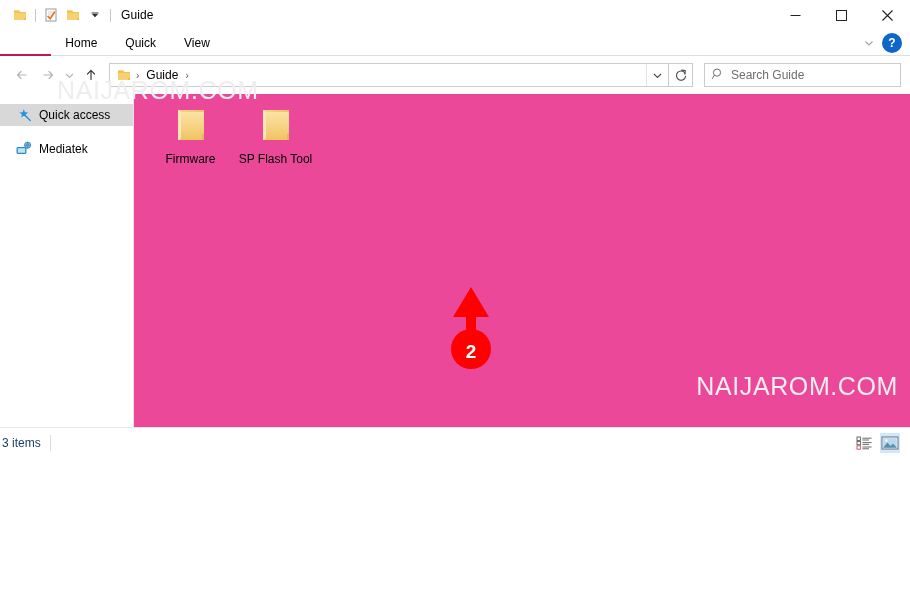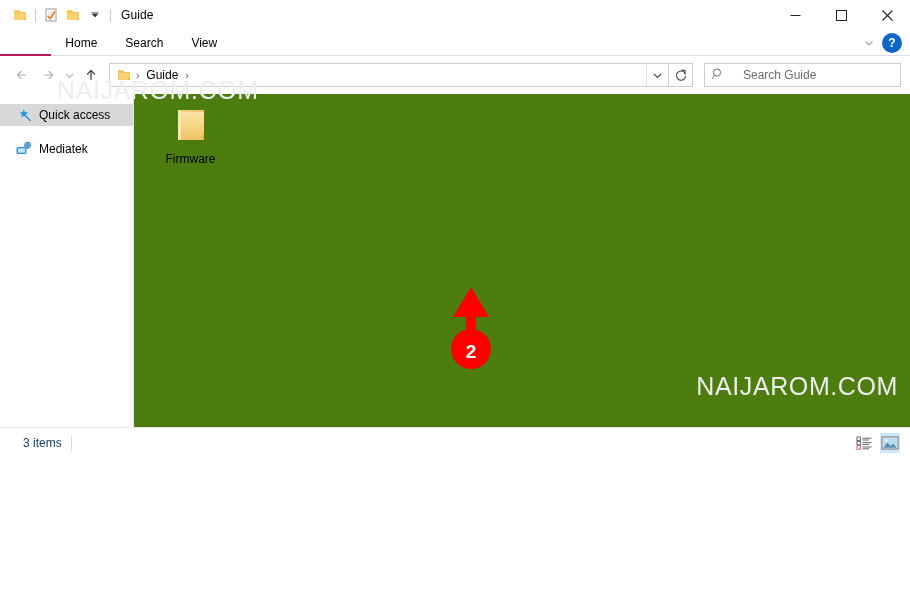--- a/index.html
+++ b/index.html
@@ -231,21 +231,21 @@
 
   .search-box {
     width: 197px;
     height: 24px;
     border: 1px solid #cccccc;
     background: #ffffff;
     display: flex;
     align-items: center;
     margin-left: 11px;
     padding-left: 6px;
-    gap: 18px;
+    gap: 6px;
   }
 
   .search-ph {
     font-size: 12px;
     color: #6d6d6d;
   }
 
   
   .body-area {
     flex: 1;
@@ -274,21 +274,21 @@
     margin-bottom: 12px;
   }
 
   .nav-item.selected { background: #cce8ff00; }
   .nav-item.selected { background: #d8d8d8; }
 
   .nav-icon { width: 16px; height: 16px; display: flex; align-items: center; justify-content: center; flex: 0 0 16px;}
 
   .content {
     flex: 1;
-    background: #4d7c0f;
+    background: #ec4899;
     position: relative;
     overflow: hidden;
   }
 
   .items-grid {
     display: flex;
     flex-wrap: wrap;
     align-content: flex-start;
     padding: 8px 0 0 14px;
   }
@@ -361,21 +361,21 @@
   .watermark.br { right: 12px; bottom: 26px; }
 
   
   .status-bar {
     height: 30px;
     flex: 0 0 30px;
     border-top: 1px solid #e6e6e6;
     background: #ffffff;
     display: flex;
     align-items: center;
-    padding: 0 23px;
+    padding: 0 2px;
     position: relative;
   }
 
   .status-text {
     font-size: 12px;
     color: #1b3c6b;
   }
 
   .status-sep {
     width: 1px;
@@ -463,21 +463,21 @@
         <svg width="11" height="11" viewBox="0 0 11 11">
             <path d="M0.5 0.5 L10.5 10.5 M10.5 0.5 L0.5 10.5" stroke="currentColor" stroke-width="1.1"></path>
           </svg>
       </div>
     </div>
   </div>
 
   <div class="ribbon-bar">
     <div class="tab file">File</div>
     <div class="tab">Home</div>
-    <div class="tab">Search</div>
+    <div class="tab">Quick</div>
     <div class="tab">View</div>
 
     <div class="ribbon-right">
       <div class="ribbon-collapse">
         <svg width="12" height="12" viewBox="0 0 12 12">
             <path d="M2.5 4.5 L6 8 L9.5 4.5" stroke="#a0a0a0" stroke-width="1.1" fill="none"></path>
           </svg>
       </div>
       <div class="help-btn">?</div>
     </div>
@@ -596,20 +596,31 @@
               <path d="M9 4 L35 4 L35 34 L9 34 Z" fill="url(#fgback)"></path>
               <path d="M9 4 L12 6 L12 32 L9 34 Z" fill="#FAE7B8"></path>
               <path d="M12 6 L35 6 L35 34 L12 34 Z" fill="url(#fg1)"></path>
               <path d="M33 28 L35 28 L35 34 L33 34 Z" fill="#E6B950"></path>
             </svg>
           </span>
           <span class="file-label">Firmware</span>
         </div>
 
 
+        <div class="file-item">
+          <span class="file-icon">
+            <svg width="44" height="40" viewBox="0 0 44 40">
+              <path d="M9 4 L35 4 L35 34 L9 34 Z" fill="url(#fgback)"></path>
+              <path d="M9 4 L12 6 L12 32 L9 34 Z" fill="#FAE7B8"></path>
+              <path d="M12 6 L35 6 L35 34 L12 34 Z" fill="url(#fg1)"></path>
+              <path d="M33 28 L35 28 L35 34 L33 34 Z" fill="#E6B950"></path>
+            </svg>
+          </span>
+          <span class="file-label">SP Flash Tool</span>
+        </div>
 
       </div>
 
       <div class="annot">
         <svg width="54" height="86" viewBox="0 0 54 86" style="position:absolute;left:0;top:0;">
           <path d="M27 1 L45 31 L32 31 L32 48 L22 48 L22 31 L9 31 Z" fill="#FF0000"></path>
           <circle cx="27" cy="63" r="20" fill="#FF0000"></circle>
         </svg>
         <span class="annot-num">2</span>
       </div>

